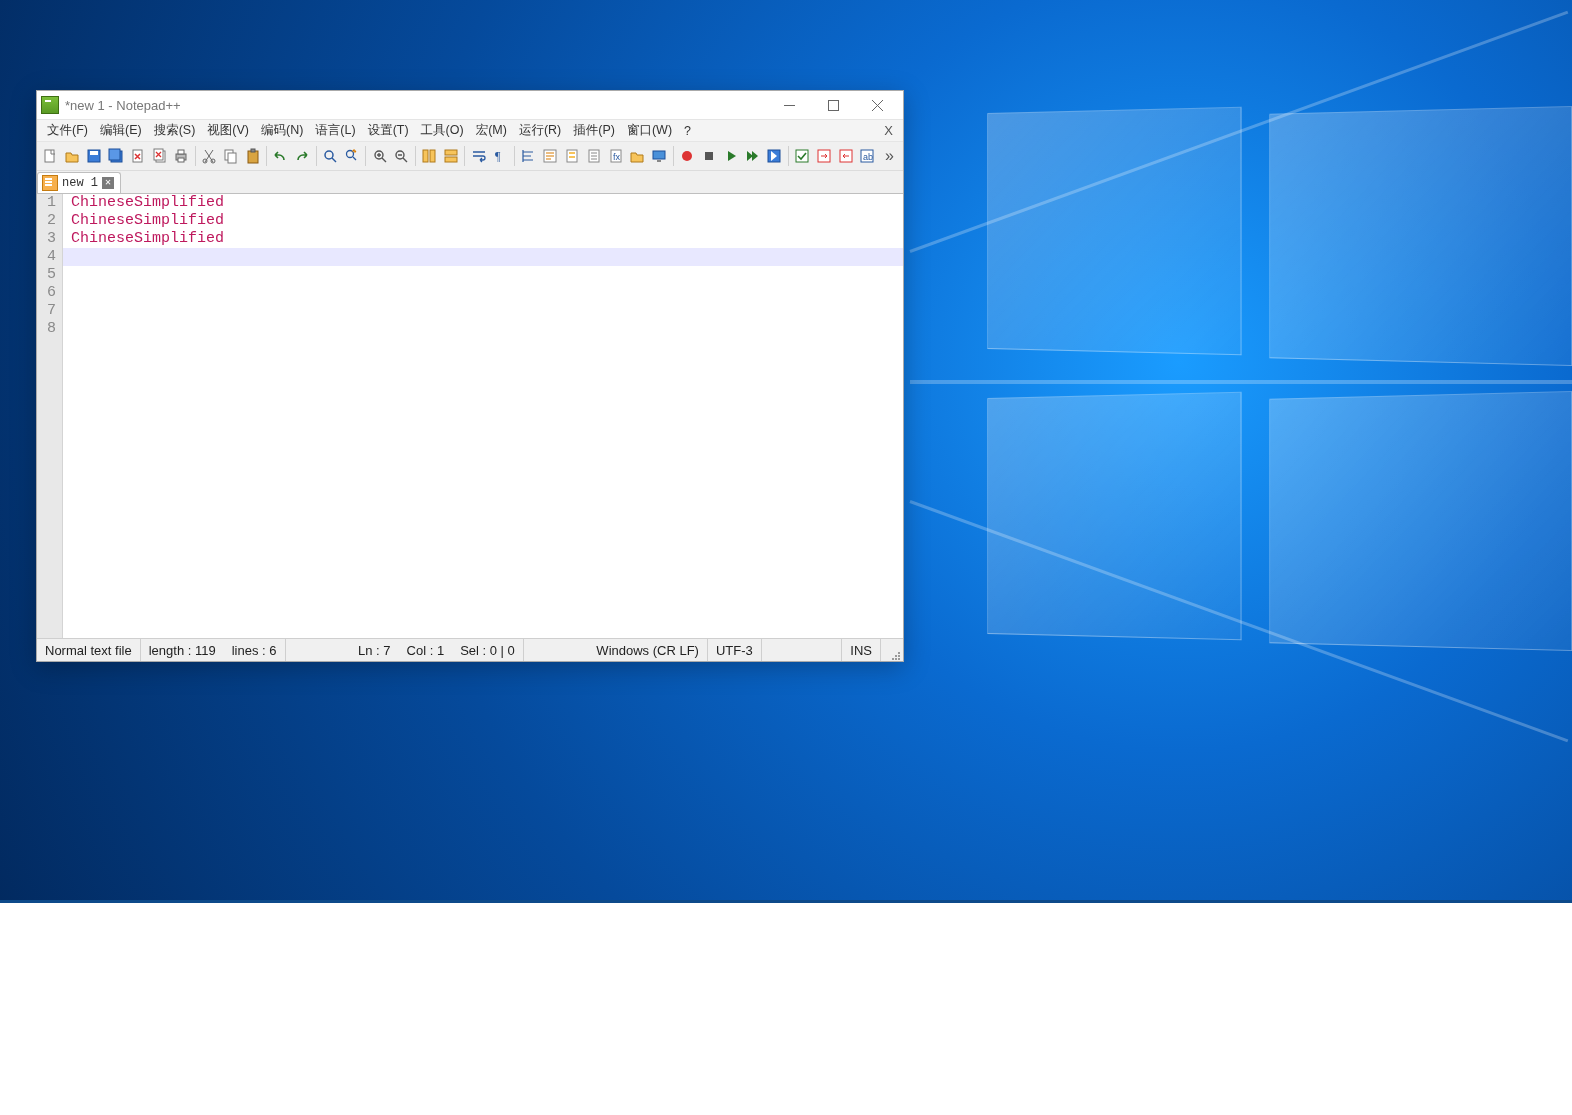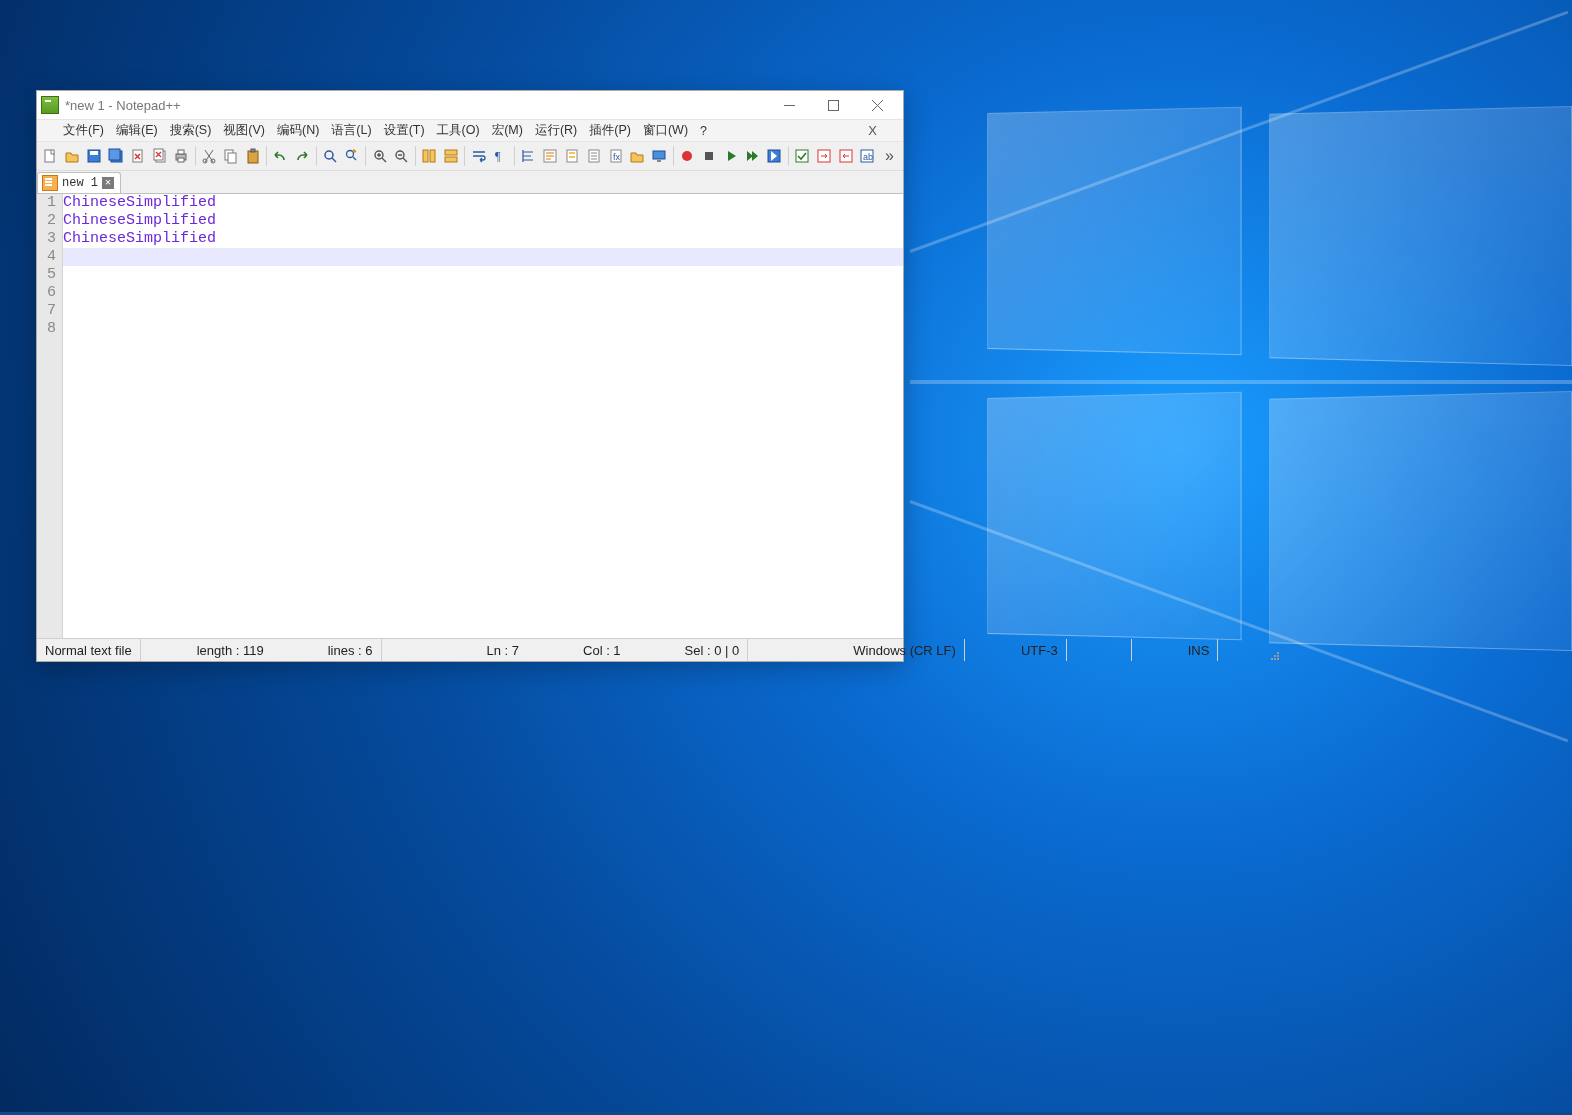--- a/index.html
+++ b/index.html
@@ -6,21 +6,21 @@
     margin: 0;
     padding: 0;
     width: 1572px;
     height: 1115px;
     overflow: hidden;
     font-family: "Segoe UI", "Microsoft YaHei", Tahoma, sans-serif;
   }
   .desktop {
     position: relative;
     width: 1572px;
-    height: 1115px;
+    height: 903px;
     background: radial-gradient(circle at 75% 40%, #1a9cff 0%, #0a6ad0 30%, #054a9c 60%, #022a60 100%);
   }
   
   .logo-pane {
     position: absolute;
     background: linear-gradient(135deg, rgba(255,255,255,0.25), rgba(255,255,255,0.05));
     border: 1px solid rgba(255,255,255,0.25);
     transform: perspective(1200px) rotateY(-14deg);
   }
   .pane1 { top: 110px; left: 980px; width: 260px; height: 240px; }
@@ -72,21 +72,21 @@
     width: 44px; height: 28px; display:flex; align-items:center; justify-content:center;
     color:#666;
   }
   .winbtn svg { width:11px; height:11px; }
 
   
   .menubar {
     height: 21px;
     display: flex;
     align-items: center;
-    padding: 0 20px;
+    padding: 0 4px;
     font-size: 12.5px;
     color: #333;
     background: #f4f4f4;
     border-top:1px solid #e5e5e5;
   }
   .menubar .menu-item { padding: 1px 6px; cursor: default; }
   .menubar .menu-close { margin-left:auto; padding:0 6px; color:#555; font-size:13px; }
 
   
   .toolbar {
@@ -169,36 +169,35 @@
     user-select:none;
     border-right:1px solid #d4d4d4;
   }
   .gutter div { height: 18px; line-height:18px; }
   .code {
     flex: 1;
     position:relative;
   }
   .line {
     height:18px; line-height:18px;
-    padding-left:0;
+    padding-left:8px;
     white-space:pre;
-    color:#6d28d9;
+    color:#be185d;
   }
   .line.current { background:#e8e8ff; }
 
   
   .statusbar {
     height: 22px;
     display:flex;
     align-items:center;
     font-size: 13px;
     color:#222;
     background:#f0f0f0;
     border-top:1px solid #cfcfcf;
-    gap:48px;
   }
   .statusbar .cell {
     padding: 0 8px;
     height:100%;
     display:flex;
     align-items:center;
     border-right:1px solid #cfcfcf;
     white-space:nowrap;
   }
   .statusbar .cell:last-child { border-right:none; }

